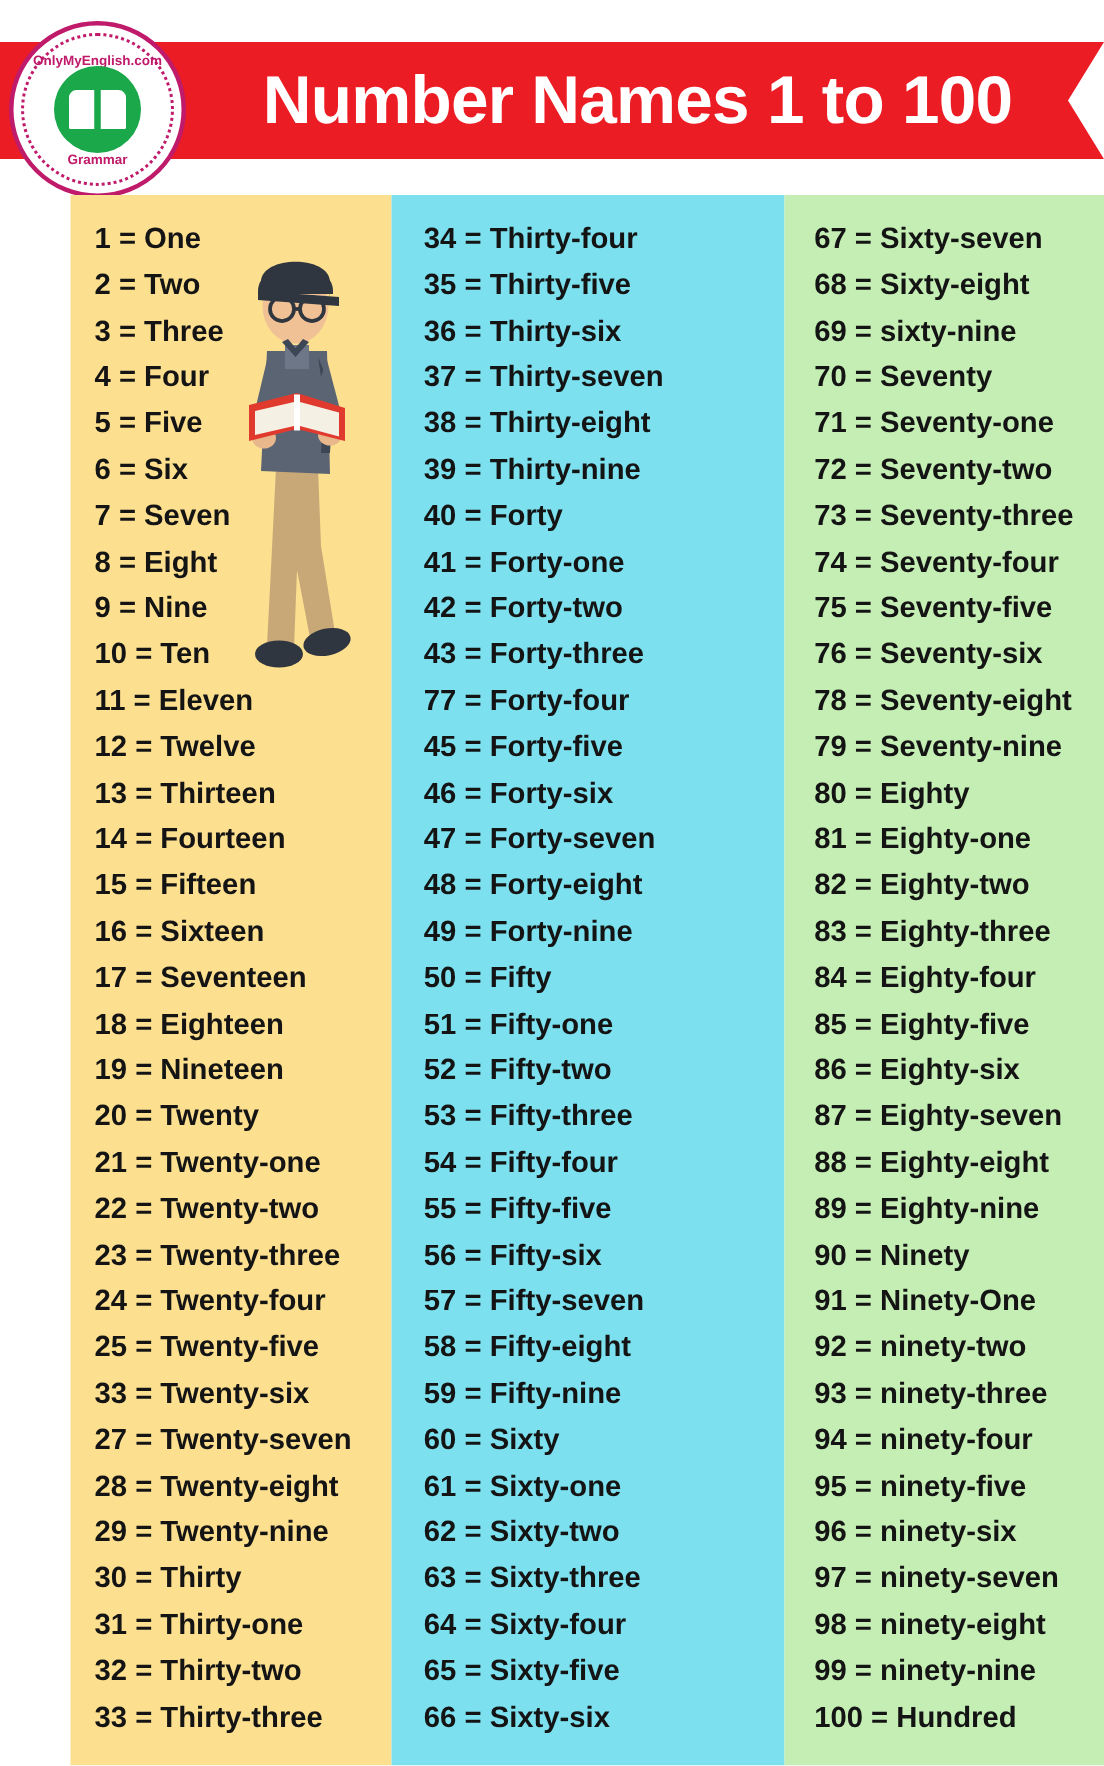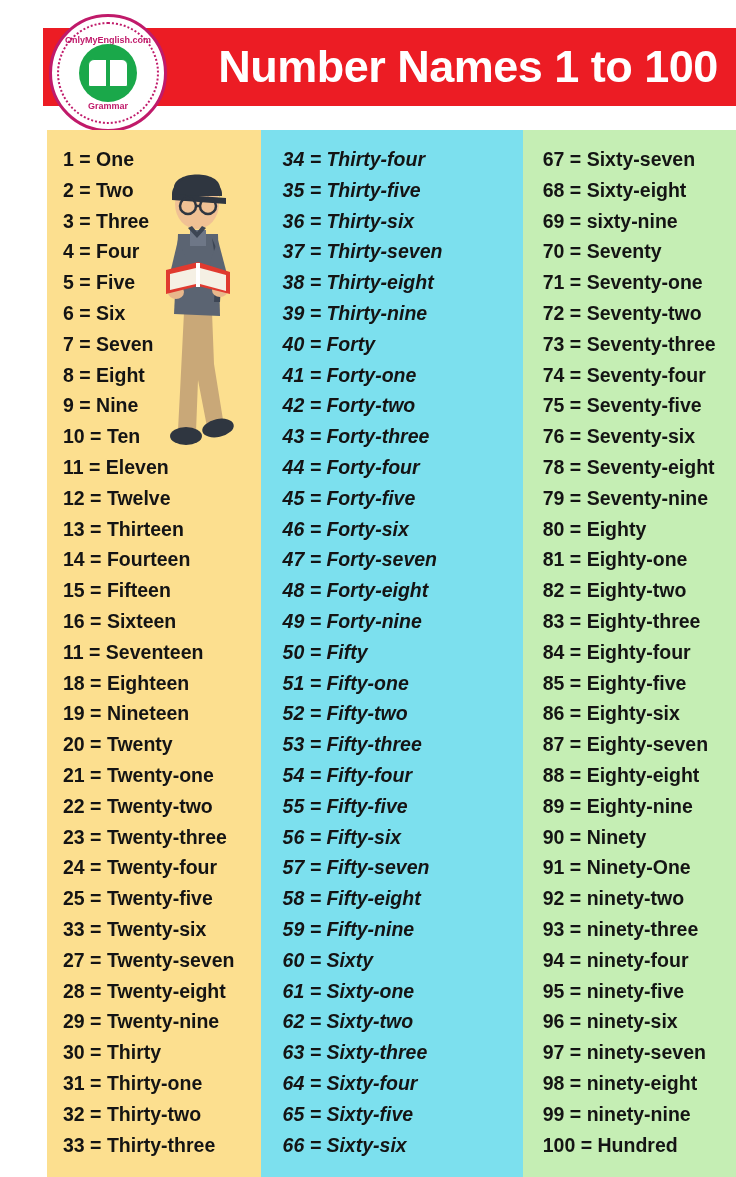--- a/index.html
+++ b/index.html
@@ -18,21 +18,20 @@
     width: 736px;
     height: 1177px;
     overflow: hidden;
   }
 
   
   .header {
     position: relative;
     height: 130px;
     background: #ffffff;
-    margin-left: 43px;
   }
   .header-banner {
     position: absolute;
     left: 0;
     top: 28px;
     width: 736px;
     height: 78px;
     background: #ec1c24;
     clip-path: polygon(0 0, 736px 0, 712px 39px, 736px 78px, 0 78px);
   }
@@ -138,21 +137,21 @@
     height: 1047px;
     display: flex;
     padding-left: 47px;
   }
   .col {
     position: relative;
     box-sizing: border-box;
     padding-top: 14px;
   }
   .col-1 { width: 238px; background: #fcdf8f; padding-left: 16px; }
-  .col-2 { width: 292px; background: #7ce0ee; padding-left: 22px; font-style: italic; }
+  .col-2 { width: 292px; background: #7ce0ee; padding-left: 22px; }
   .col-3 { width: 290px; background: #c5eeb4; padding-left: 20px; }
   .entry {
     font-size: 19.5px;
     font-weight: bold;
     color: #1d1d1d;
     line-height: 30.8px;
     white-space: nowrap;
   }
   .col-1 .entry { color: #141414; }
   .col-2 .entry { color: #141414; }
@@ -203,21 +202,21 @@
         <div class="entry">7 = Seven</div>
         <div class="entry">8 = Eight</div>
         <div class="entry">9 = Nine</div>
         <div class="entry">10 = Ten</div>
         <div class="entry">11 = Eleven</div>
         <div class="entry">12 = Twelve</div>
         <div class="entry">13 = Thirteen</div>
         <div class="entry">14 = Fourteen</div>
         <div class="entry">15 = Fifteen</div>
         <div class="entry">16 = Sixteen</div>
-        <div class="entry">11 = Seventeen</div>
+        <div class="entry">17 = Seventeen</div>
         <div class="entry">18 = Eighteen</div>
         <div class="entry">19 = Nineteen</div>
         <div class="entry">20 = Twenty</div>
         <div class="entry">21 = Twenty-one</div>
         <div class="entry">22 = Twenty-two</div>
         <div class="entry">23 = Twenty-three</div>
         <div class="entry">24 = Twenty-four</div>
         <div class="entry">25 = Twenty-five</div>
         <div class="entry">33 = Twenty-six</div>
         <div class="entry">27 = Twenty-seven</div>
@@ -232,21 +231,21 @@
         <div class="entry">34 = Thirty-four</div>
         <div class="entry">35 = Thirty-five</div>
         <div class="entry">36 = Thirty-six</div>
         <div class="entry">37 = Thirty-seven</div>
         <div class="entry">38 = Thirty-eight</div>
         <div class="entry">39 = Thirty-nine</div>
         <div class="entry">40 = Forty</div>
         <div class="entry">41 = Forty-one</div>
         <div class="entry">42 = Forty-two</div>
         <div class="entry">43 = Forty-three</div>
-        <div class="entry">44 = Forty-four</div>
+        <div class="entry">77 = Forty-four</div>
         <div class="entry">45 = Forty-five</div>
         <div class="entry">46 = Forty-six</div>
         <div class="entry">47 = Forty-seven</div>
         <div class="entry">48 = Forty-eight</div>
         <div class="entry">49 = Forty-nine</div>
         <div class="entry">50 = Fifty</div>
         <div class="entry">51 = Fifty-one</div>
         <div class="entry">52 = Fifty-two</div>
         <div class="entry">53 = Fifty-three</div>
         <div class="entry">54 = Fifty-four</div>

